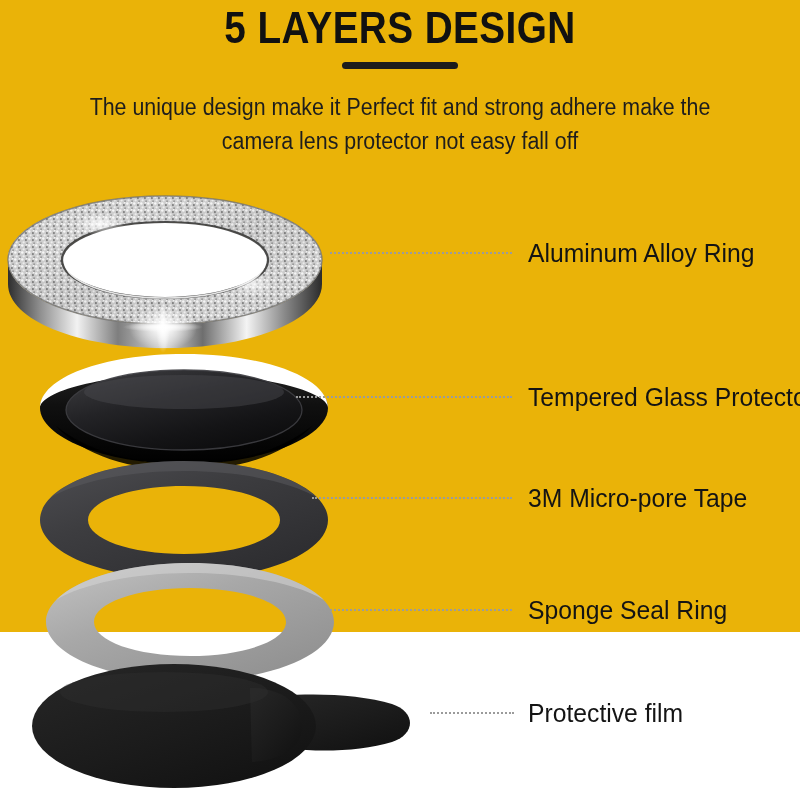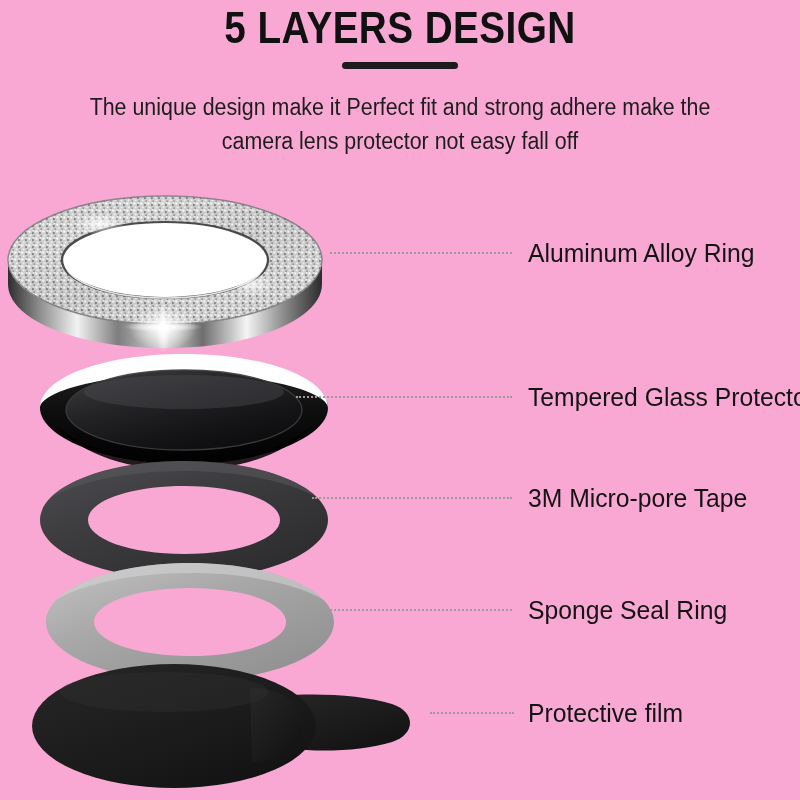--- a/index.html
+++ b/index.html
@@ -13,22 +13,22 @@
     height: 800px;
     overflow: hidden;
     font-family: "Liberation Sans", sans-serif;
     color: #1a1a1a;
     position: relative;
   }
 
   #page {
     position: relative;
     width: 800px;
-    height: 800px;
-    background: #f9a8d4;
+    height: 632px;
+    background: #eab308;
   }
 
   
   .header {
     position: absolute;
     left: 0;
     top: 0;
     width: 800px;
     text-align: center;
   }

